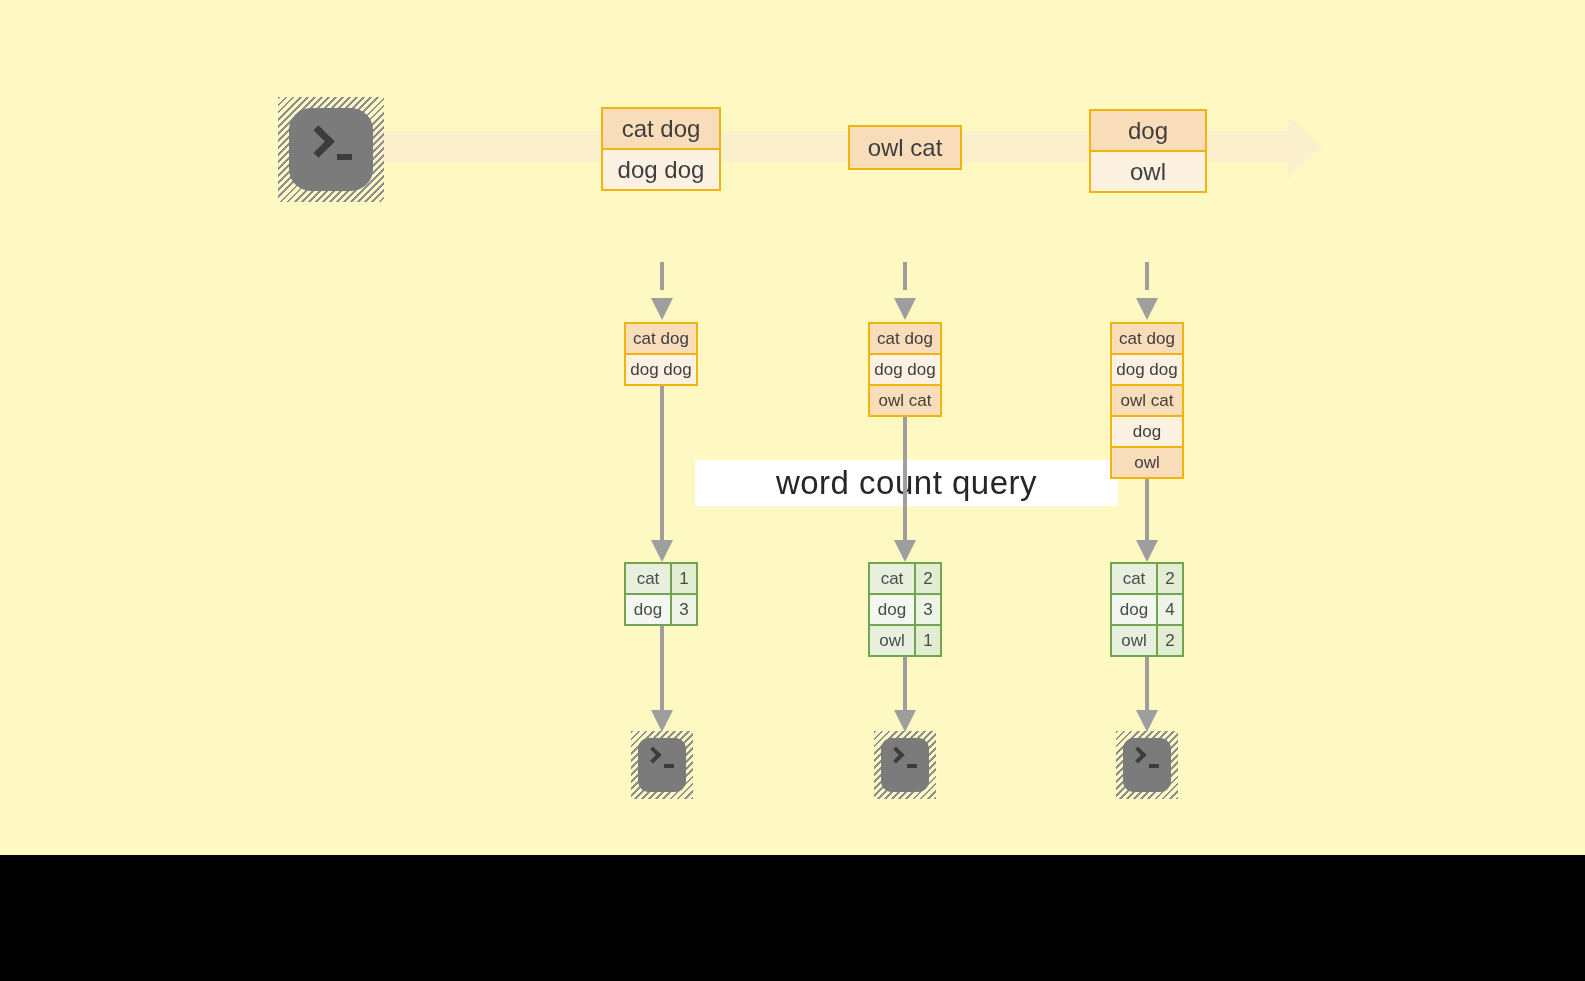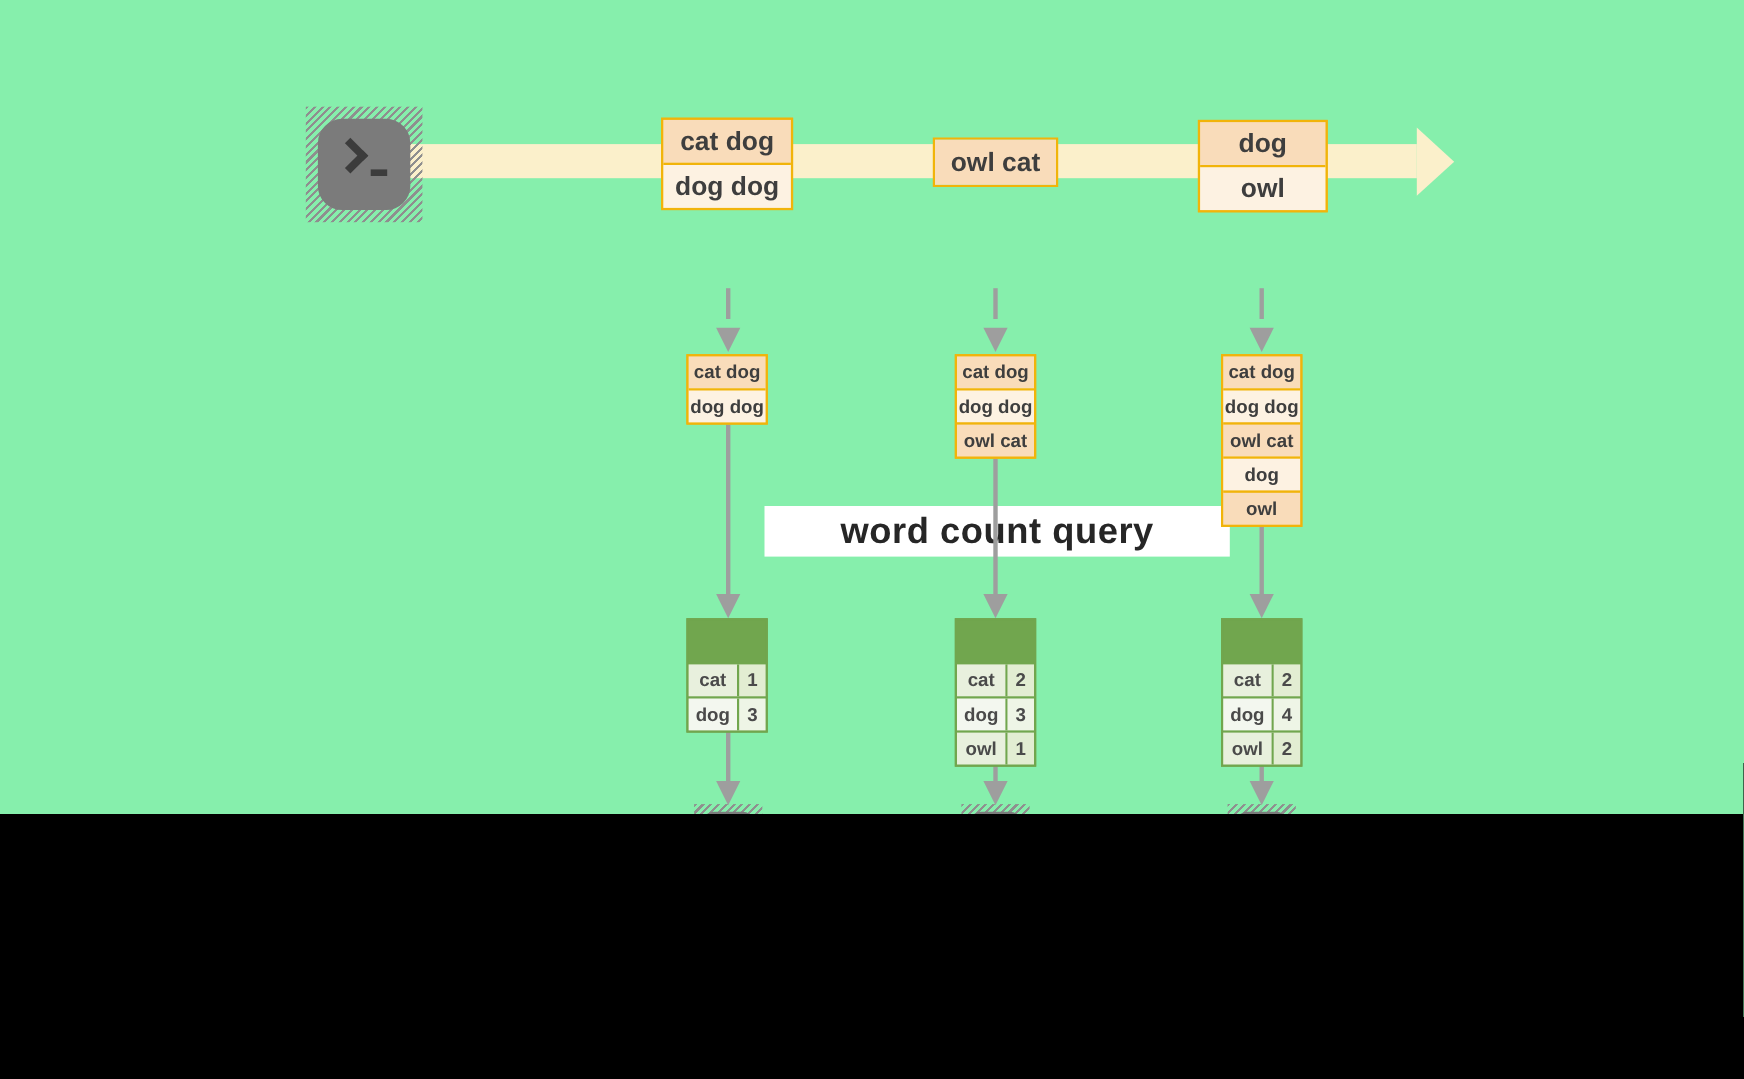--- a/index.html
+++ b/index.html
@@ -12,42 +12,42 @@
     --g-odd-count:#e2edd2;
     --g-even-label:#f3f7ef;
     --g-even-count:#eef5e6;
     --arrow:#9e9e9e;
     --termgray:#7b7b7b;
     --glyph:#3c3c3c;
     --ink:#3e3e3e;
   }
   html,body{margin:0;padding:0;background:#000;}
   body{font-family:"Liberation Sans", sans-serif;}
-  .canvas{position:relative;width:1585px;height:740px;background:#86efac;overflow:hidden;font-weight:bold;}
+  .canvas{position:relative;width:1585px;height:855px;background:#fef9c3;overflow:hidden;}
 
   
   .band{position:absolute;left:370px;top:131px;width:918px;height:31px;background:var(--band);z-index:1;}
   .band-head{position:absolute;left:1288px;top:116px;width:0;height:0;
     border-top:31px solid transparent;border-bottom:31px solid transparent;
     border-left:34px solid var(--band);z-index:1;}
 
   
   .obox{position:absolute;border:2px solid var(--orange);z-index:4;background:var(--orange);}
   .orow{height:29px;border-top:2px solid var(--orange);display:flex;align-items:center;justify-content:center;
     font-size:17px;color:var(--ink);}
   .orow:first-child{border-top:none;}
   .obox .orow:nth-child(odd){background:var(--peach);}
   .obox .orow:nth-child(even){background:var(--cream);}
   .stream-box .orow{height:39px;font-size:24px;}
   .stream-box .orow.tall{height:41px;}
 
   
   .gtable{position:absolute;border:2px solid var(--green);z-index:4;background:var(--green);}
   .grow{display:flex;border-top:2px solid var(--green);}
-  .grow:first-child{border-top:none;margin-top:40px;}
+  .grow:first-child{border-top:none;}
   .gcell{height:29px;display:flex;align-items:center;justify-content:center;font-size:17px;color:#4a4a4a;}
   .glabel{width:44px;border-right:2px solid var(--green);}
   .gcount{width:24px;}
   .grow:nth-child(odd) .glabel{background:var(--g-odd-label);}
   .grow:nth-child(odd) .gcount{background:var(--g-odd-count);}
   .grow:nth-child(even) .glabel{background:var(--g-even-label);}
   .grow:nth-child(even) .gcount{background:var(--g-even-count);}
 
   
   .vline,.vdash{position:absolute;width:4px;background:var(--arrow);z-index:3;}

